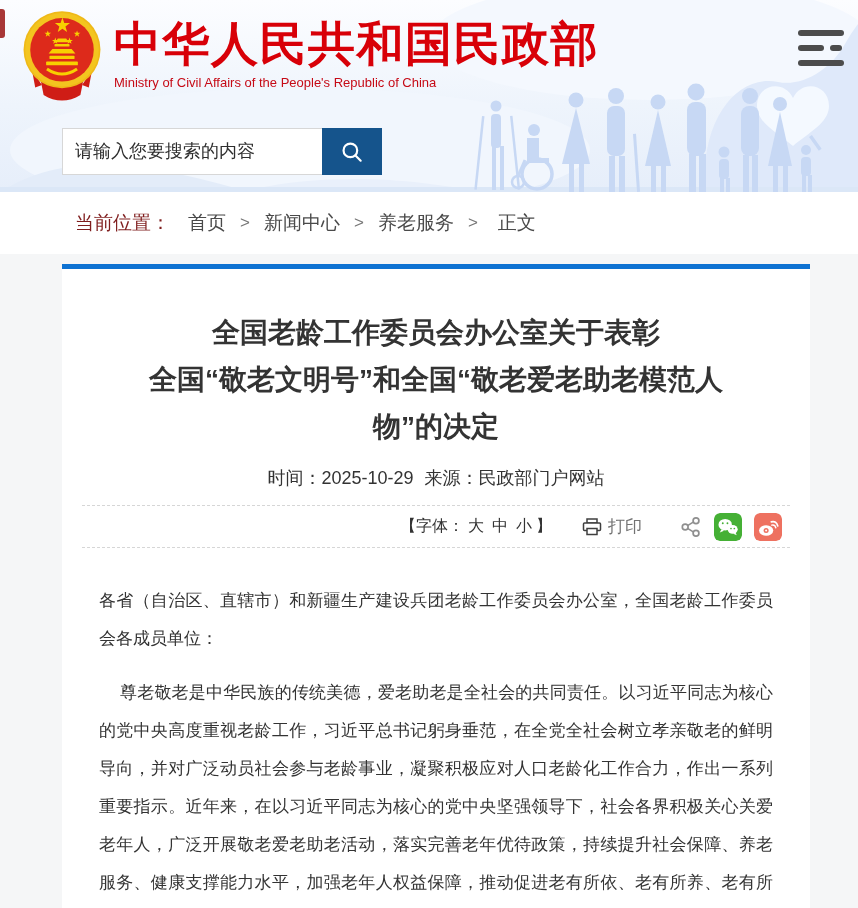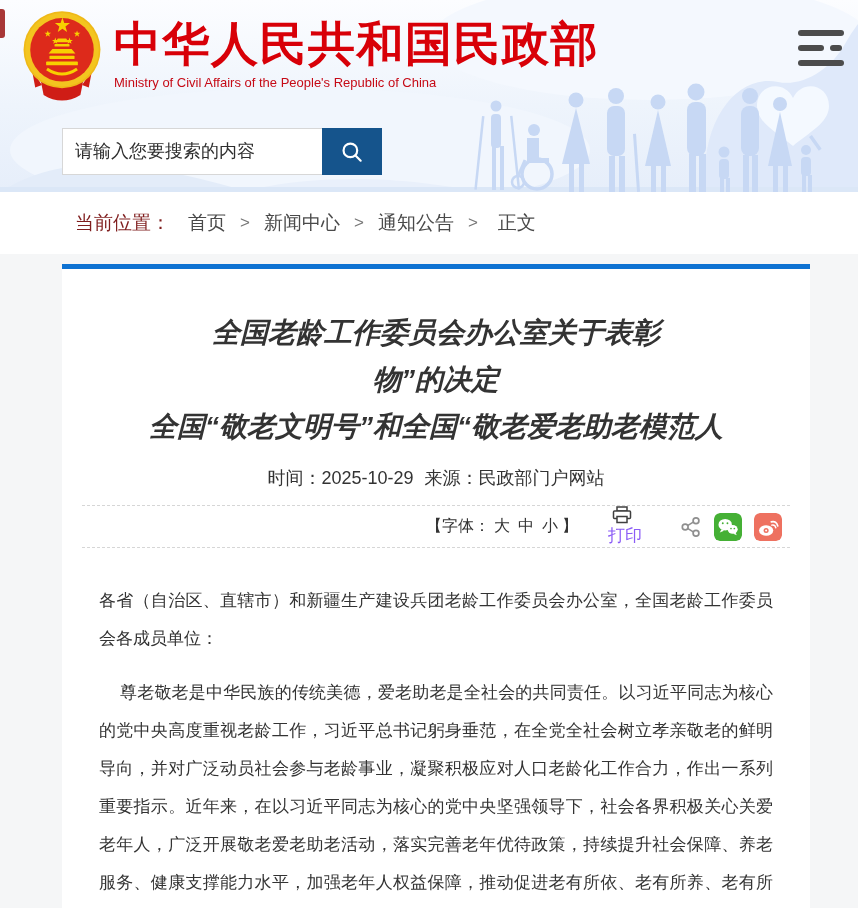--- a/index.html
+++ b/index.html
@@ -63,32 +63,32 @@
   .crumb-current { color: #4a4a4a; margin-left: 12px; }
   
   .panel {
     margin: 10px 48px 0 62px;
     background: #fff;
     border-top: 5px solid #0e72d2;
     min-height: 641px;
     padding: 0 20px 30px 20px;
   }
   .article-title { margin-top: 40px; text-align: center; color: #333; font-weight: bold; }
-  .article-title .tl { display: block; font-size: 28px; line-height: 47px; font-style: italic; }
+  .article-title .tl { display: block; font-size: 28px; line-height: 47px; }
   .meta { margin-top: 16px; text-align: center; font-size: 18px; color: #333; }
   .meta .meta-item { display: inline-block; margin: 0 3px; }
   .tools {
     margin-top: 15px; height: 43px;
     border-top: 1px dashed #d6d6d6; border-bottom: 1px dashed #d6d6d6;
     display: flex; align-items: center; justify-content: flex-end;
     padding-right: 8px; font-size: 16px; color: #333;
   }
   .fontsize { display: inline-flex; align-items: center; }
   .fontsize a { color: #333; text-decoration: none; cursor: pointer; margin: 0 4px; }
-  .print { display: inline-flex; align-items: center; margin-left: 30px; color: #8b5cf6; text-decoration: none; cursor: pointer; font-size: 17px; flex-direction: column; }
+  .print { display: inline-flex; align-items: center; margin-left: 30px; color: #737373; text-decoration: none; cursor: pointer; font-size: 17px; }
   .print svg { margin-right: 6px; }
   .share-link { display: inline-flex; margin-left: 38px; cursor: pointer; }
   .badge-link { display: inline-flex; margin-left: 12px; cursor: pointer; }
   .badge-link svg { border-radius: 6px; }
   
   .body-text { margin-top: 34px; font-size: 17px; line-height: 38px; color: #333; padding: 0 3px; }
   .body-text p { margin: 14px; text-align: justify; }
   .body-text p.indent { margin-top: 16px; text-indent: 21px; }
 </style>
 </head>
@@ -201,30 +201,30 @@
     </button>
   </div>
 </header>
 
 <nav class="crumbs">
   <span class="crumb-label">当前位置：</span>
   <a class="crumb-link">首页</a>
   <span class="crumb-sep">&gt;</span>
   <a class="crumb-link">新闻中心</a>
   <span class="crumb-sep">&gt;</span>
-  <a class="crumb-link">通知公告</a>
+  <a class="crumb-link">养老服务</a>
   <span class="crumb-sep">&gt;</span>
   <span class="crumb-current">正文</span>
 </nav>
 
 <main class="panel">
   <h1 class="article-title">
     <span class="tl">全国老龄工作委员会办公室关于表彰</span>
+    <span class="tl">全国“敬老文明号”和全国“敬老爱老助老模范人</span>
     <span class="tl">物”的决定</span>
-    <span class="tl">全国“敬老文明号”和全国“敬老爱老助老模范人</span>
   </h1>
 
   <div class="meta">
     <span class="meta-item"><span>时间：</span><span>2025-10-29</span></span>
     <span class="meta-item"><span>来源：</span><span>民政部门户网站</span></span>
   </div>
 
   <div class="tools">
     <span class="fontsize">
       <span>【</span>

